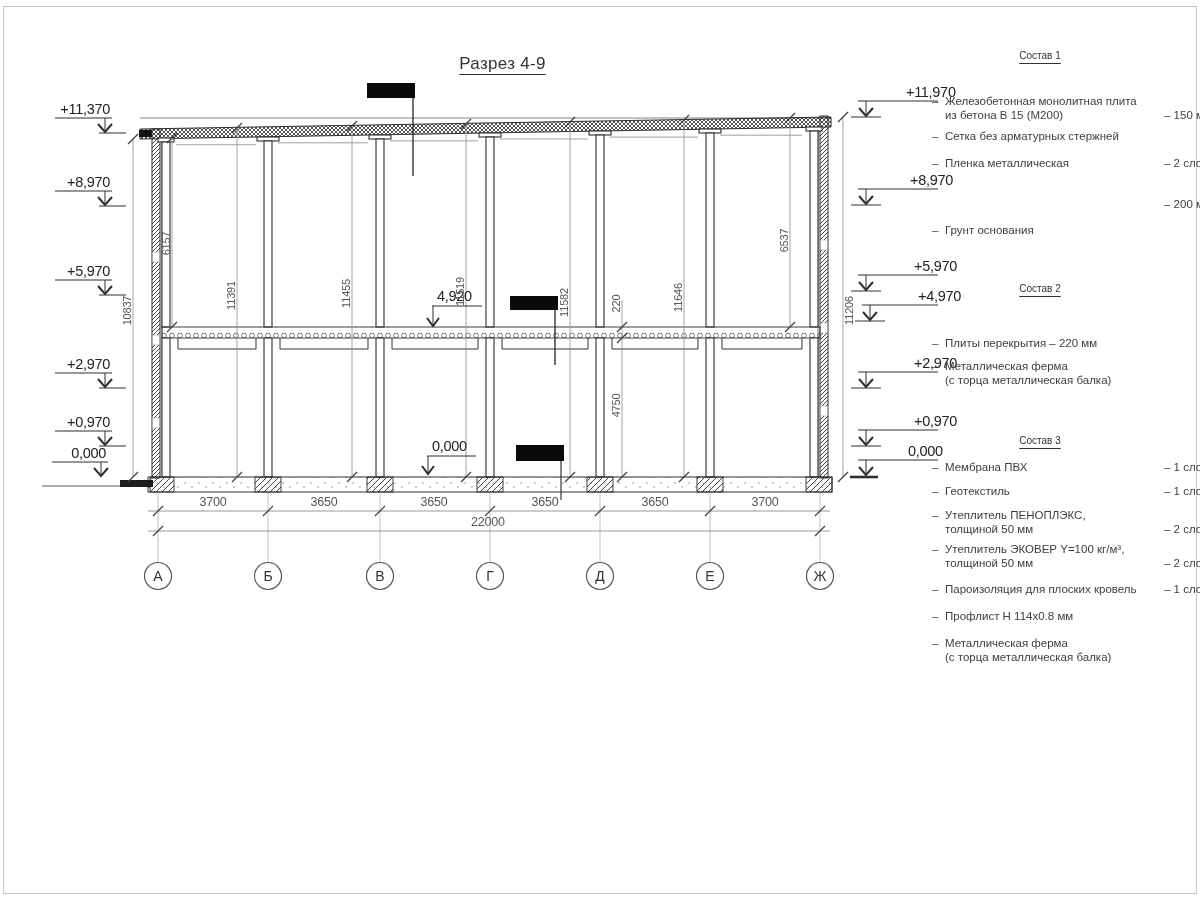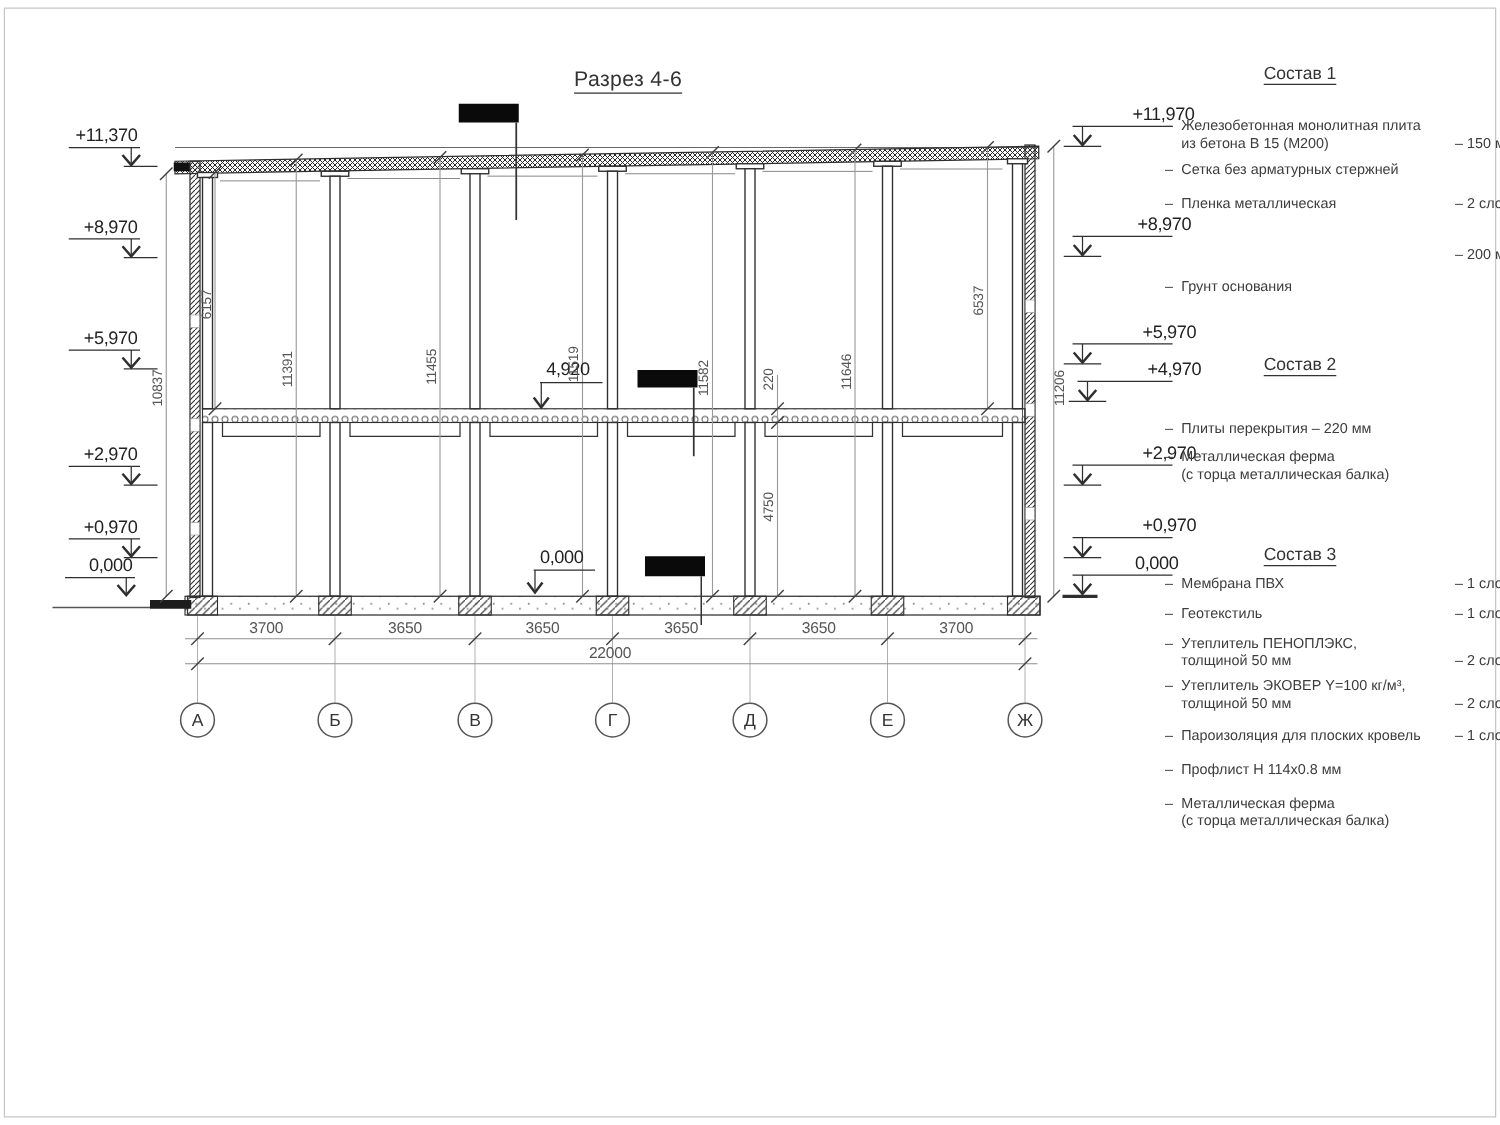--- a/index.html
+++ b/index.html
@@ -11,21 +11,21 @@
          text-decoration:underline;text-underline-offset:5px;letter-spacing:.3px;}
   .elev{font-size:14.5px;letter-spacing:-.3px;color:#222;height:16px;}
   .elev.l{width:70px;text-align:right;}
   .elev.r{width:70px;text-align:left;margin-left:30px;}
   .elev.i{text-align:left;}
   .vdim{width:60px;height:13px;font-size:11px;text-align:center;color:#555;
         transform:rotate(-90deg);letter-spacing:-.2px;}
   .hdim{width:60px;height:14px;font-size:12.5px;text-align:center;color:#555;letter-spacing:-.2px;}
   .axis-letter{width:30px;text-align:center;font-size:14px;color:#333;}
   #legend{left:930px;top:0;width:400px;height:700px;}
-  .lg-head{position:absolute;left:60px;width:100px;text-align:center;font-size:14px;color:#333;
+  .lg-head{position:absolute;left:60px;width:100px;text-align:center;font-size:10px;color:#333;
            text-decoration:underline;text-underline-offset:4px;}
   .item{position:absolute;left:2px;font-size:11.5px;line-height:13.5px;color:#3d3d3d;white-space:nowrap;}
   .item .b{display:inline-block;width:13px;vertical-align:top;}
   .item .t{display:inline-block;white-space:pre-line;vertical-align:top;}
   .val{position:absolute;left:234px;font-size:11.5px;line-height:13.5px;color:#3d3d3d;white-space:nowrap;}
   svg{position:absolute;left:0;top:0;}
 </style>
 </head>
 <body>
 
@@ -253,21 +253,21 @@
         <path d="M850 477 H878" stroke-width="2.6"></path>
     </g>
     <g stroke="#2f2f2f" fill="none">
       <path d="M432 306 H482 M433 306 V326" stroke-width="1"></path>
         <path d="M427 318 L433 326 L439 318" stroke-width="2"></path>
       <path d="M427 456 H476 M428 456 V474" stroke-width="1"></path>
         <path d="M422 466 L428 474 L434 466" stroke-width="2"></path>
     </g>
   </svg>
 
-  <div class="abs title">Разрез 4-6</div>
+  <div class="abs title">Разрез 4-9</div>
 
   <div class="abs elev l" style="left:40px;top:101px;text-align:right;">+11,370</div>
   <div class="abs elev l" style="left:40px;top:174px;">+8,970</div>
   <div class="abs elev l" style="left:40px;top:263px;">+5,970</div>
   <div class="abs elev l" style="left:40px;top:356px;">+2,970</div>
   <div class="abs elev l" style="left:40px;top:414px;">+0,970</div>
   <div class="abs elev l" style="left:36px;top:445px;">0,000</div>
 
   <div class="abs elev r" style="left:876px;top:84px;">+11,970</div>
   <div class="abs elev r" style="left:880px;top:172px;">+8,970</div>

